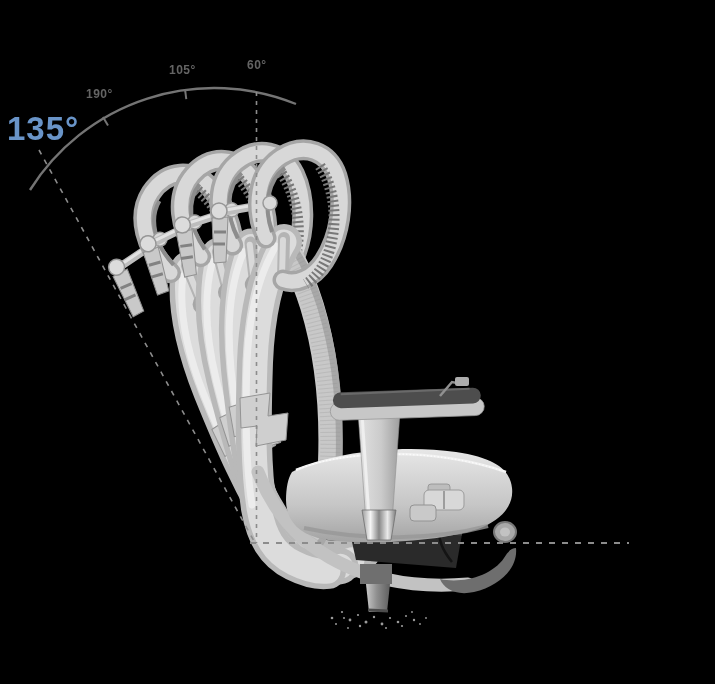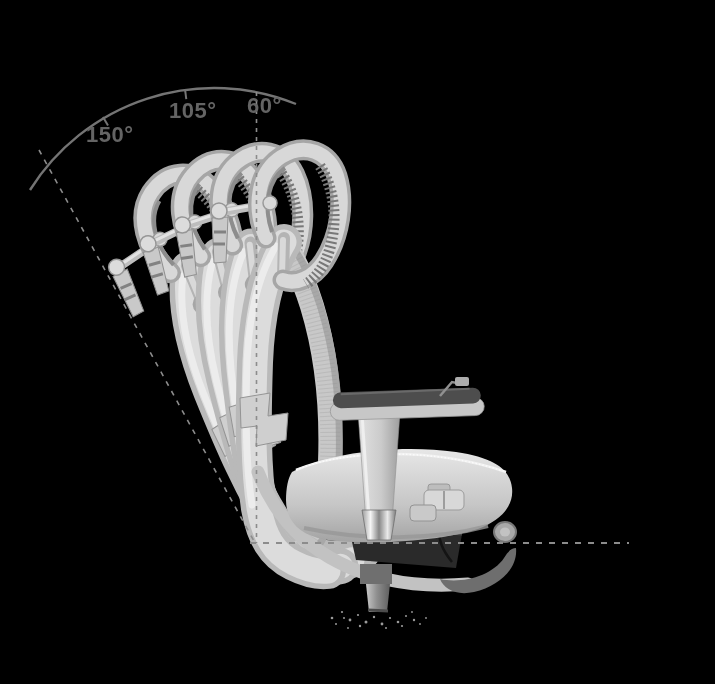--- a/index.html
+++ b/index.html
@@ -12,21 +12,21 @@
   }
   #chair-svg{position:absolute;left:0;top:0;width:715px;height:684px;}
   .angle-label{
     position:absolute;
     line-height:1;
     font-weight:700;
     letter-spacing:.5px;
     color:#646464;
     user-select:none;
   }
-  .angle-label.small{font-size:22px;margin-top:36px;}
+  .angle-label.small{font-size:12px;}
   .angle-label.accent{
     color:#6994c8;
     font-size:33px;
     font-weight:800;
     letter-spacing:1px;
   }
   #label-135{left:7px;top:112px;}
   #label-120{left:86px;top:88px;}
   #label-105{left:169px;top:64px;}
   #label-90{left:247px;top:59px;}
@@ -178,17 +178,18 @@
     <g>
       <path d="M 30,190 A 217.5 217.5 0 0 1 296,104" fill="none" stroke="#747474" stroke-width="2.4"></path>
       <line x1="103" y1="117" x2="108" y2="125.6" stroke="#747474" stroke-width="2"></line>
       <line x1="185" y1="89.3" x2="186.3" y2="99.2" stroke="#747474" stroke-width="2"></line>
       <line x1="256.5" y1="92" x2="256.5" y2="543" stroke="#8c8c8c" stroke-width="1.6" stroke-dasharray="4 5"></line>
       <line x1="39" y1="150" x2="255" y2="543" stroke="#8c8c8c" stroke-width="1.6" stroke-dasharray="5 6"></line>
       <line x1="250" y1="543" x2="629" y2="543" stroke="#8c8c8c" stroke-width="1.8" stroke-dasharray="6 7"></line>
     </g>
   </svg>
 
-  <div id="label-120" class="angle-label small">150°</div>
+  <div id="label-135" class="angle-label accent">135°</div>
+  <div id="label-120" class="angle-label small">190°</div>
   <div id="label-105" class="angle-label small">105°</div>
   <div id="label-90" class="angle-label small">60°</div>
 
 </div>
 
 </body></html>

